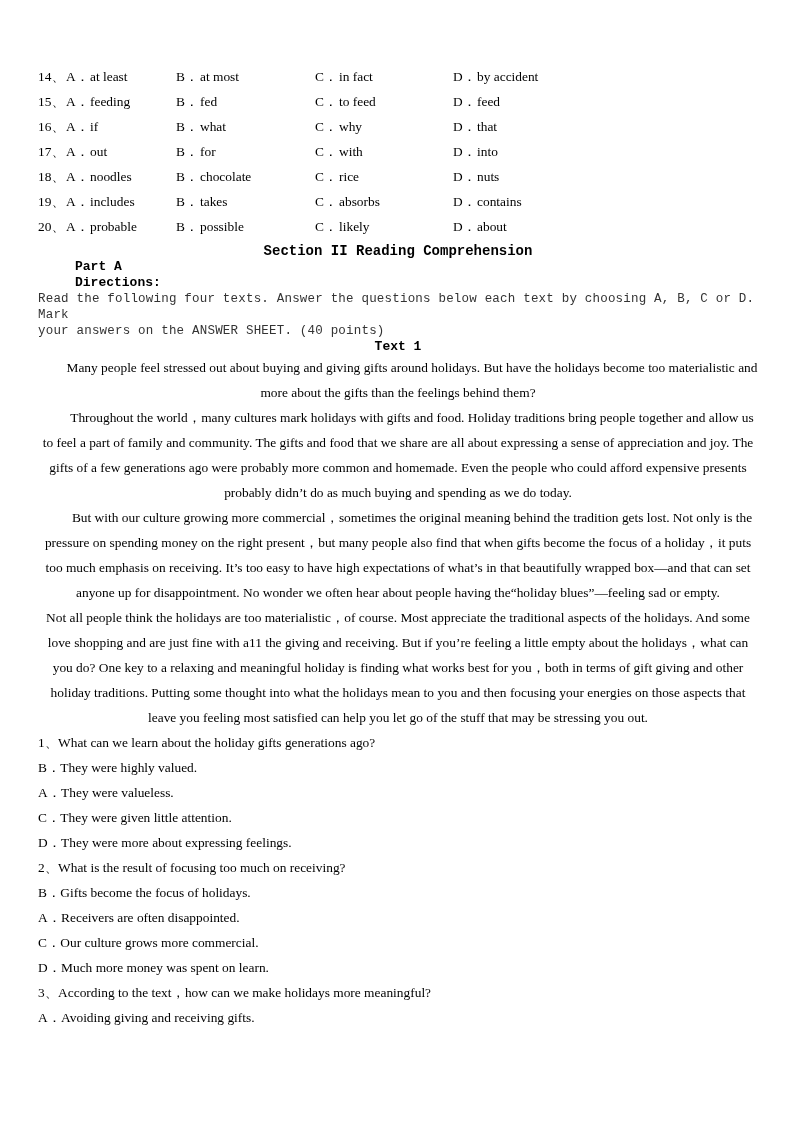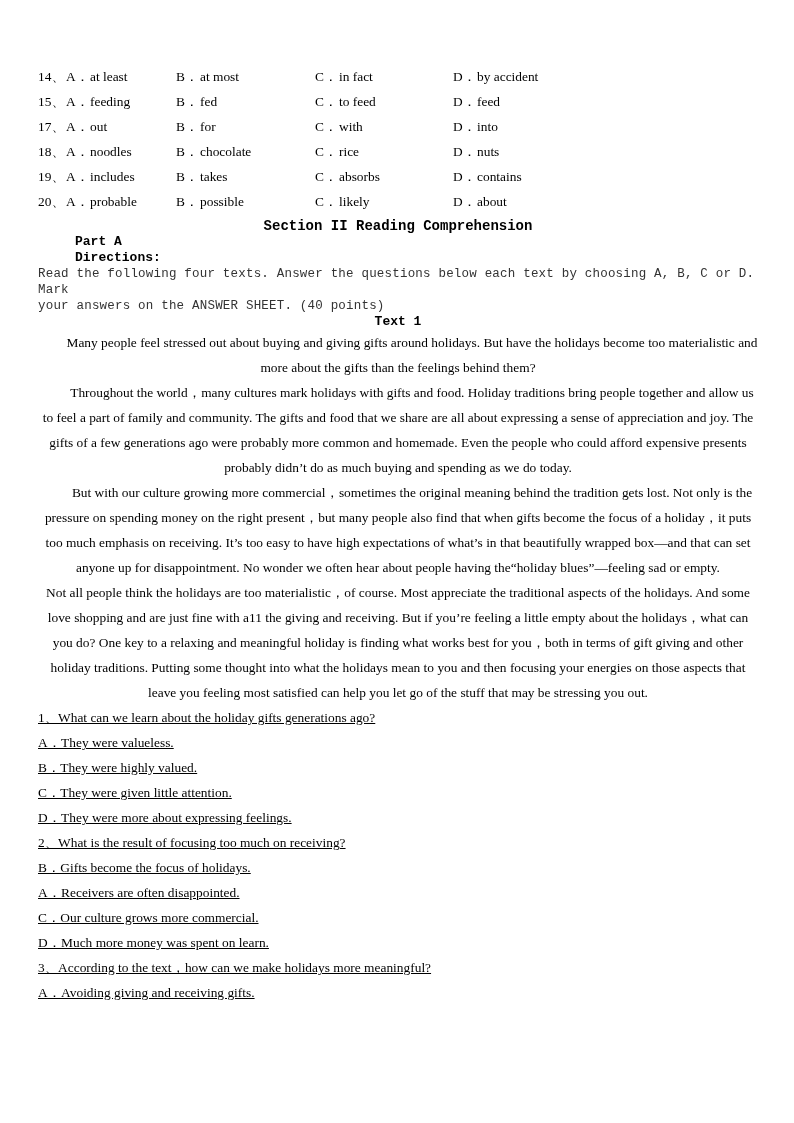--- a/index.html
+++ b/index.html
@@ -14,41 +14,48 @@
   .c-b { left: 138px; }
   .c-c { left: 277px; }
   .c-d { left: 415px; }
   .lbl { display: inline-block; width: 24px; }
   .section-title { text-align: center; font-size: 14px; height: 16px; line-height: 16px; margin-top: 0px; font-weight: bold; }
   .part { font-size: 13px; line-height: 16px; font-weight: bold; padding-left: 37px; }
   .dir-text { font-size: 12.5px; line-height: 16px; color: #333; letter-spacing: 0.2px; }
   .text-title { text-align: center; font-size: 13px; line-height: 16px; font-weight: bold; }
   .para { line-height: 25px; text-align: center; margin: 0; }
   .indent { text-indent: 28px; }
-  .q { line-height: 25px; margin: 0; text-decoration: underline; }
+  .q { line-height: 25px; margin: 0; }
 </style>
 </head>
 <body>
 
 <div class="page serif">
 
   <div>
     <div class="opt-row">
       <span class="c-num">14、</span>
       <span class="c-a"><span class="lbl" style="position:static">A．</span><span style="position:static">at least</span></span>
       <span class="c-b"><span class="lbl" style="position:static">B．</span><span style="position:static">at most</span></span>
       <span class="c-c"><span class="lbl" style="position:static">C．</span><span style="position:static">in fact</span></span>
       <span class="c-d"><span class="lbl" style="position:static">D．</span><span style="position:static">by accident</span></span>
     </div>
     <div class="opt-row">
       <span class="c-num">15、</span>
       <span class="c-a"><span class="lbl" style="position:static">A．</span><span style="position:static">feeding</span></span>
       <span class="c-b"><span class="lbl" style="position:static">B．</span><span style="position:static">fed</span></span>
       <span class="c-c"><span class="lbl" style="position:static">C．</span><span style="position:static">to feed</span></span>
       <span class="c-d"><span class="lbl" style="position:static">D．</span><span style="position:static">feed</span></span>
+    </div>
+    <div class="opt-row">
+      <span class="c-num">16、</span>
+      <span class="c-a"><span class="lbl" style="position:static">A．</span><span style="position:static">if</span></span>
+      <span class="c-b"><span class="lbl" style="position:static">B．</span><span style="position:static">what</span></span>
+      <span class="c-c"><span class="lbl" style="position:static">C．</span><span style="position:static">why</span></span>
+      <span class="c-d"><span class="lbl" style="position:static">D．</span><span style="position:static">that</span></span>
     </div>
     <div class="opt-row">
       <span class="c-num">17、</span>
       <span class="c-a"><span class="lbl" style="position:static">A．</span><span style="position:static">out</span></span>
       <span class="c-b"><span class="lbl" style="position:static">B．</span><span style="position:static">for</span></span>
       <span class="c-c"><span class="lbl" style="position:static">C．</span><span style="position:static">with</span></span>
       <span class="c-d"><span class="lbl" style="position:static">D．</span><span style="position:static">into</span></span>
     </div>
     <div class="opt-row">
       <span class="c-num">18、</span>
@@ -80,22 +87,22 @@
   <div class="dir-text mono">your answers on the ANSWER SHEET. (40 points)</div>
   <div class="text-title mono">Text 1</div>
 
   <p class="para indent">Many people feel stressed out about buying and giving gifts around holidays.  But have the holidays become too materialistic and more about the gifts than the feelings behind them?</p>
   <p class="para indent">Throughout the world，many cultures mark holidays with gifts and food.  Holiday traditions bring people together and allow us to feel a part of family and community.  The gifts and food that we share are all about expressing a sense of appreciation and joy.  The gifts of a few generations ago were probably more common and homemade.  Even the people who could afford expensive presents probably didn’t do as much buying and spending as we do today.</p>
   <p class="para indent">But with our culture growing more commercial，sometimes the original meaning behind the tradition gets lost.  Not only is the pressure on spending money on the right present，but many people also find that when gifts become the focus of a holiday，it puts too much emphasis on receiving.  It’s too easy to have high expectations of what’s in that beautifully wrapped box—and that can set anyone up for disappointment.  No wonder we often hear about people having the“holiday blues”—feeling sad or empty.</p>
   <p class="para">Not all people think the holidays are too materialistic，of course.  Most appreciate the traditional aspects of the holidays.  And some love shopping and are just fine with a11 the giving and receiving.  But if you’re feeling a little empty about the holidays，what can you do? One key to a relaxing and meaningful holiday is finding what works best for you，both in terms of gift giving and other holiday traditions.  Putting some thought into what the holidays mean to you and then focusing your energies on those aspects that leave you feeling most satisfied can help you let go of the stuff that may be stressing you out.</p>
 
   <div>
     <p class="q">1、What can we learn about the holiday gifts generations ago?</p>
+    <p class="q">B．They were highly valued.</p>
     <p class="q">A．They were valueless.</p>
-    <p class="q">B．They were highly valued.</p>
     <p class="q">C．They were given little attention.</p>
     <p class="q">D．They were more about expressing feelings.</p>
   </div>
   <div>
     <p class="q">2、What is the result of focusing too much on receiving?</p>
     <p class="q">B．Gifts become the focus of holidays.</p>
     <p class="q">A．Receivers are often disappointed.</p>
     <p class="q">C．Our culture grows more commercial.</p>
     <p class="q">D．Much more money was spent on learn.</p>
   </div>

